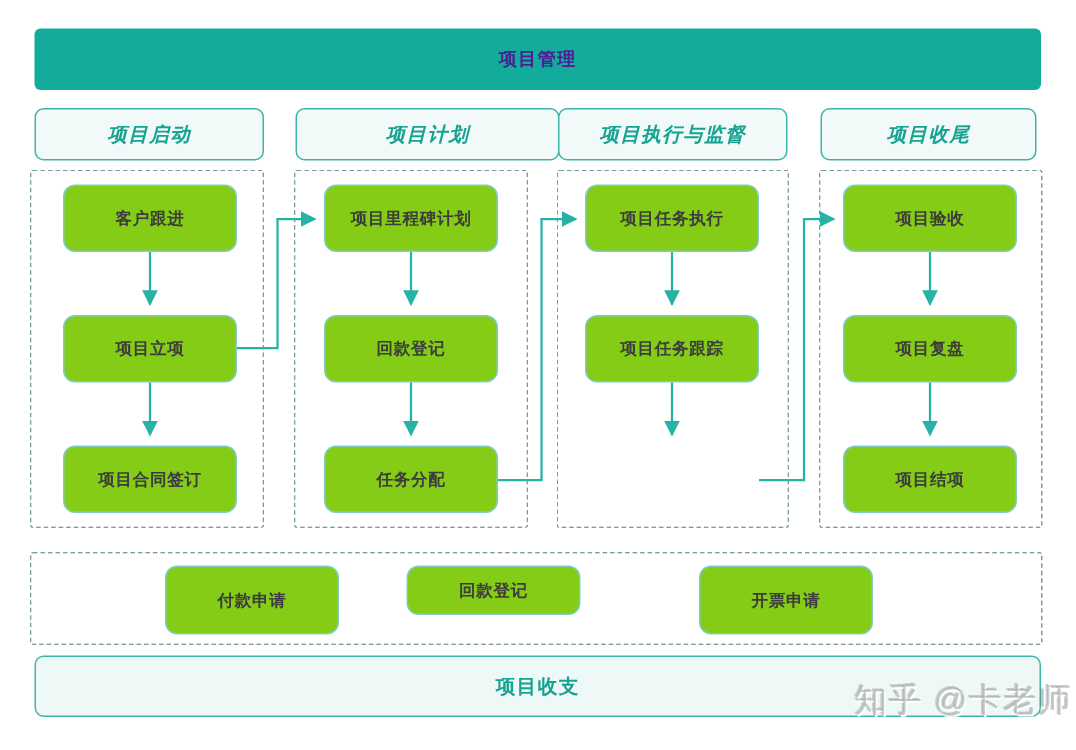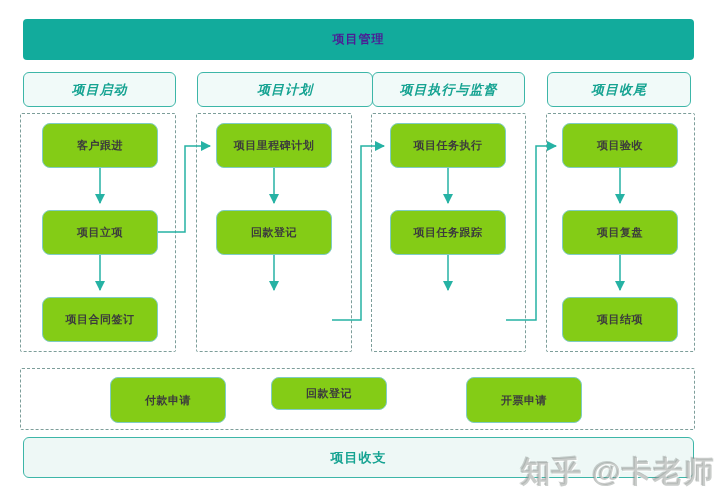--- a/index.html
+++ b/index.html
@@ -43,21 +43,21 @@
   }
   .banner-light{
     position:absolute;background:var(--light_fill);border:1px solid var(--banner_border);
     border-radius:6px;display:flex;align-items:center;justify-content:center;
     color:var(--teal_text);font-size:13px;font-weight:bold;letter-spacing:1px;
     box-sizing:border-box;
   }
   .overlay{position:absolute;left:0;top:0;width:717px;height:500px;pointer-events:none;}
   .watermark{
     position:absolute;right:2px;top:452px;
-    font-size:30px;font-weight:bold;letter-spacing:1px;
+    font-size:22px;font-weight:normal;letter-spacing:1px;
     color:rgba(158,164,161,0.55);
     text-shadow:1px 1px 0 rgba(255,255,255,0.9), -1px -1px 0 rgba(120,126,123,0.35);
     white-space:nowrap;
   }
 </style>
 </head>
 <body>
 
 <div class="canvas">
 
@@ -91,20 +91,23 @@
   </div>
   <div class="node" style="left:42px;top:297px">
     <span>项目合同签订</span>
   </div>
 
   <div class="node" style="left:216px;top:123px">
     <span>项目里程碑计划</span>
   </div>
   <div class="node" style="left:216px;top:210px">
     <span>回款登记</span>
+  </div>
+  <div class="node" style="left:216px;top:297px">
+    <span>任务分配</span>
   </div>
 
   <div class="node" style="left:390px;top:123px">
     <span>项目任务执行</span>
   </div>
   <div class="node" style="left:390px;top:210px">
     <span>项目任务跟踪</span>
   </div>
 
   <div class="node" style="left:562px;top:123px">

